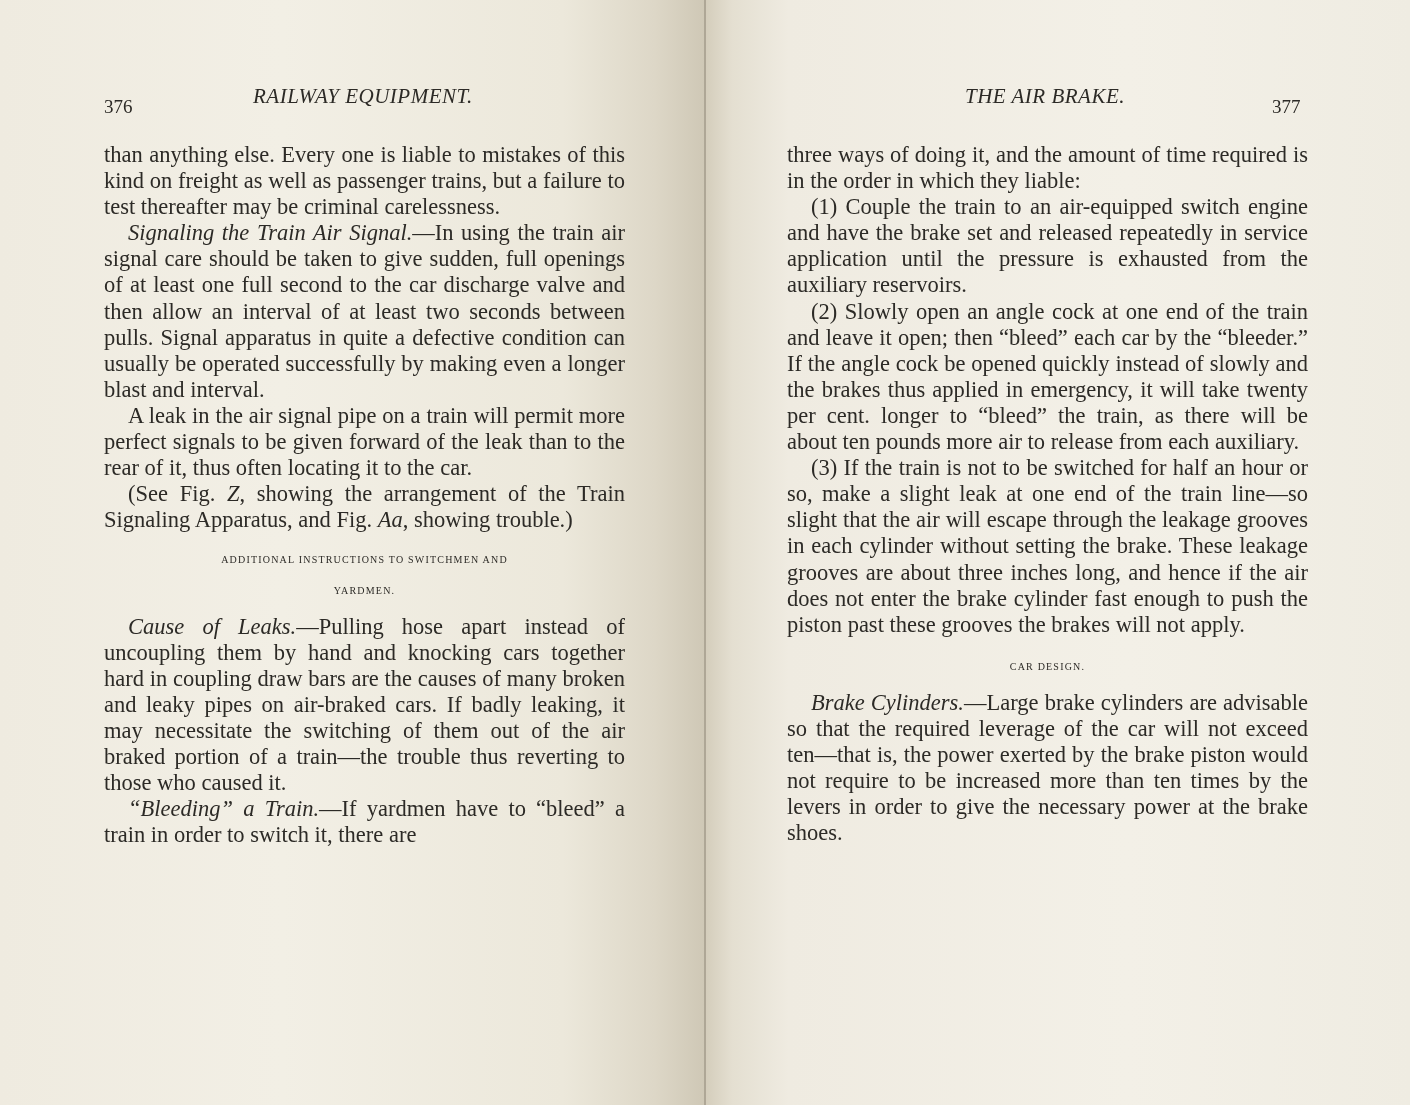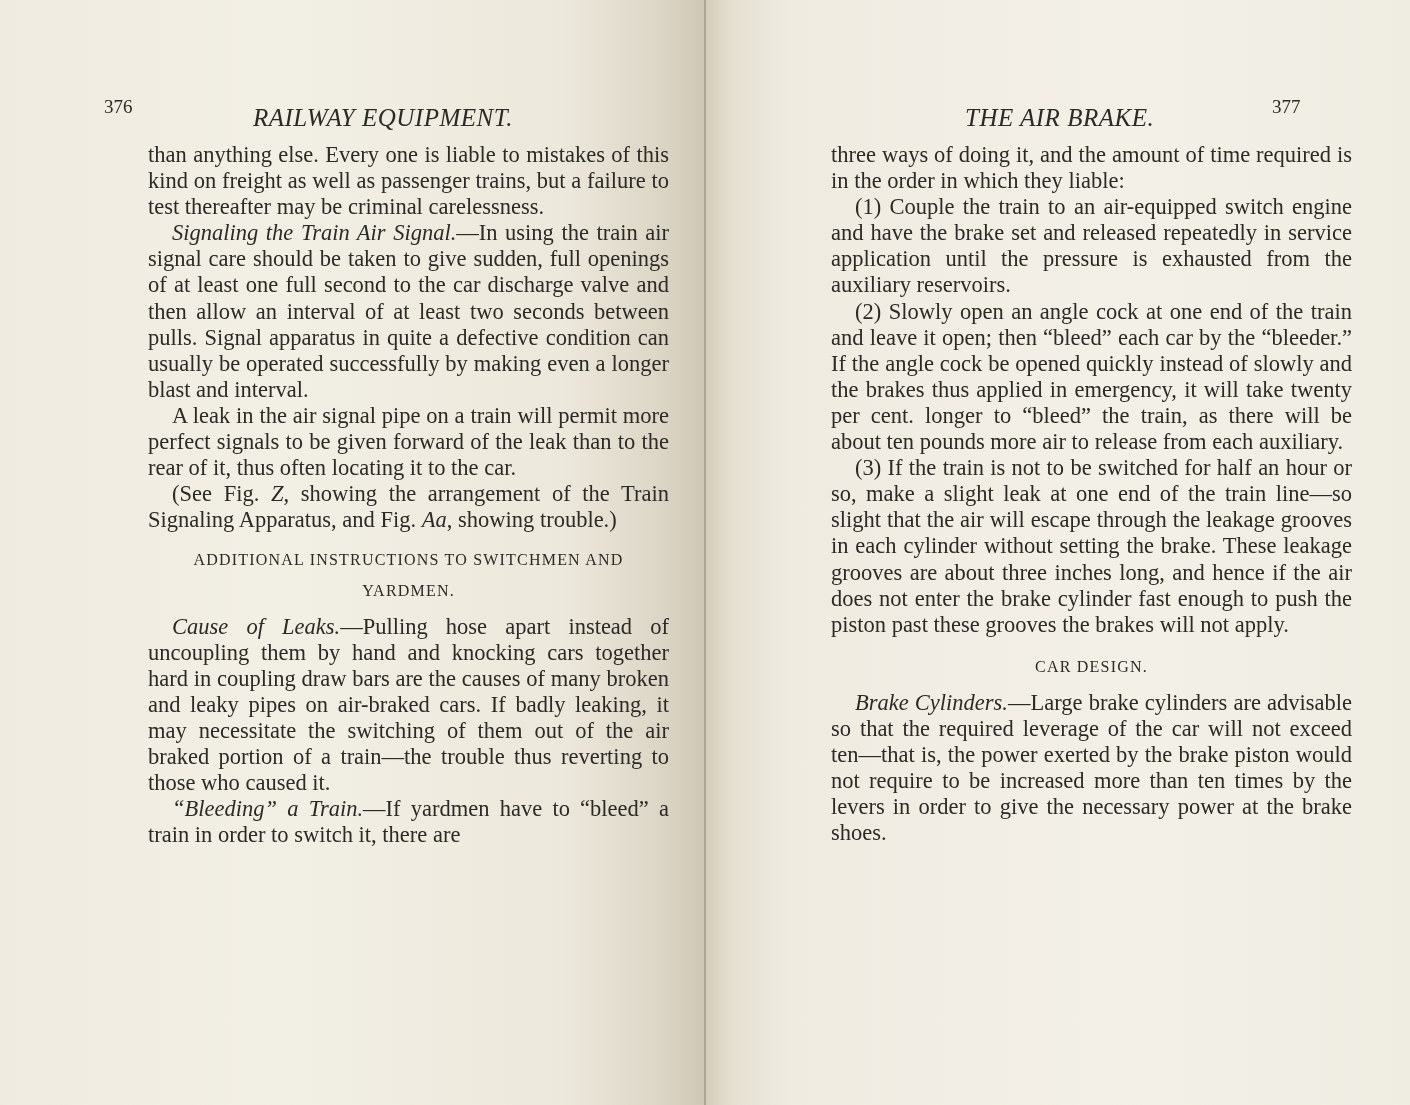--- a/index.html
+++ b/index.html
@@ -17,31 +17,31 @@
   }
   .page-right {
     width: 706px;
     background: linear-gradient(to right, #d3ccba 0%, #e4dfd1 4%, #efebe1 12%, #f3f0e7 60%, #efece2 100%);
   }
   .gutter-line {
     position: absolute; left: 704px; top: 0; width: 2px; height: 1105px;
     background: #8f8878; opacity: 0.55;
   }
   .running-head {
-    position: absolute; top: 104px; font-size: 25px; letter-spacing: 0.5px;
+    position: absolute; top: 84px; font-size: 21px; letter-spacing: 0.5px;
   }
   .folio { position: absolute; top: 96px; font-size: 19px; }
   .text-block {
     position: absolute; width: 521px;
-    font-size: 22.5px; line-height: 26.1px; text-align: justify; margin-left: 44px;
+    font-size: 22.5px; line-height: 26.1px; text-align: justify;
   }
   .text-block p { margin: 0; text-indent: 24px; }
   .text-block p.noindent { text-indent: 0; }
   .heading {
-    text-align: center; font-size: 16px; letter-spacing: 1.2px;
+    text-align: center; font-size: 10px; letter-spacing: 1.2px;
     text-transform: uppercase; margin: 0;
   }
   i { font-style: italic; }
   .left-block { left: 104px; top: 142px; }
 </style>
 </head>
 <body>
 
 <div class="spread">
 

